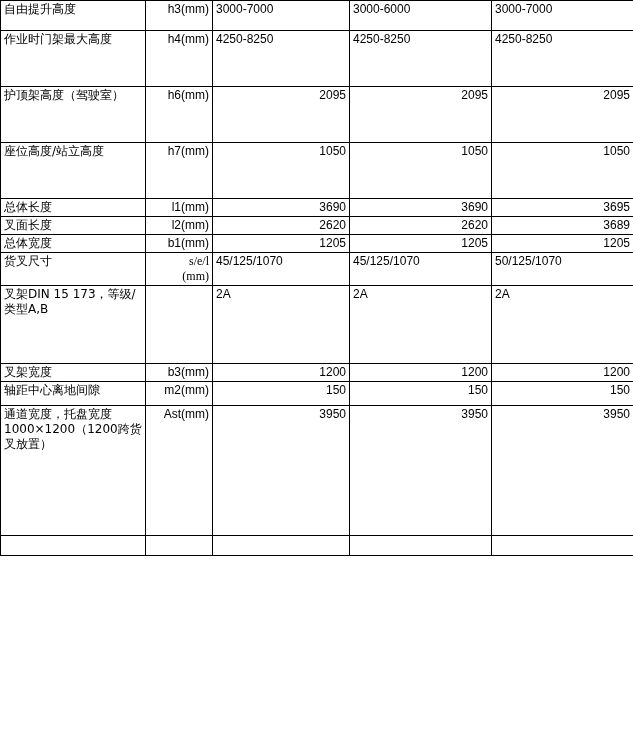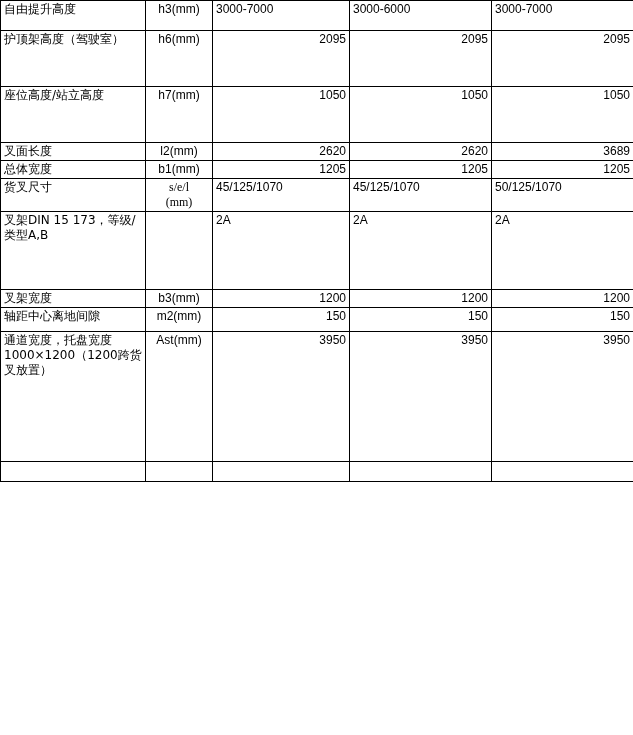--- a/index.html
+++ b/index.html
@@ -29,21 +29,21 @@
     word-wrap: break-word;
     overflow: hidden;
   }
   col.c-label { width: 145px; }
   col.c-unit  { width: 67px; }
   col.c-v1    { width: 137px; }
   col.c-v2    { width: 142px; }
   col.c-v3    { width: 142px; }
 
   td.label { text-align: left; }
-  td.unit  { text-align: center; }
+  td.unit  { text-align: right; }
   td.val-l { text-align: left; }
   td.val-r { text-align: right; }
 
   .cjk { font-family: "DejaVu Sans", "Liberation Sans", sans-serif; }
   .num { font-family: "Liberation Sans", sans-serif; }
 </style>
 </head>
 <body>
 
 <table class="spec">
@@ -55,33 +55,47 @@
     <col class="c-v3">
   </colgroup>
   <tbody>
       <tr style="height: 30px;">
         <td class="label cjk">自由提升高度</td>
         <td class="unit num" style="white-space: pre-line;">h3(mm)</td>
         <td class="val-l num">3000-7000</td>
         <td class="val-l num">3000-6000</td>
         <td class="val-l num">3000-7000</td>
       </tr>
+      <tr style="height: 56px;">
+        <td class="label cjk">作业时门架最大高度</td>
+        <td class="unit num" style="white-space: pre-line;">h4(mm)</td>
+        <td class="val-l num">4250-8250</td>
+        <td class="val-l num">4250-8250</td>
+        <td class="val-l num">4250-8250</td>
+      </tr>
       <tr style="height: 56px; padding-left: 36px;">
         <td class="label cjk">护顶架高度（驾驶室）</td>
         <td class="unit num" style="white-space: pre-line;">h6(mm)</td>
         <td class="val-r num">2095</td>
         <td class="val-r num">2095</td>
         <td class="val-r num">2095</td>
       </tr>
       <tr style="height: 56px;">
         <td class="label cjk">座位高度/站立高度</td>
         <td class="unit num" style="white-space: pre-line;">h7(mm)</td>
         <td class="val-r num">1050</td>
         <td class="val-r num">1050</td>
         <td class="val-r num">1050</td>
+      </tr>
+      <tr style="height: 17px;">
+        <td class="label cjk">总体长度</td>
+        <td class="unit num" style="white-space: pre-line;">l1(mm)</td>
+        <td class="val-r num">3690</td>
+        <td class="val-r num">3690</td>
+        <td class="val-r num">3695</td>
       </tr>
       <tr style="height: 17px;">
         <td class="label cjk">叉面长度</td>
         <td class="unit num" style="white-space: pre-line;">l2(mm)</td>
         <td class="val-r num">2620</td>
         <td class="val-r num">2620</td>
         <td class="val-r num">3689</td>
       </tr>
       <tr style="height: 17px;">
         <td class="label cjk">总体宽度</td>

